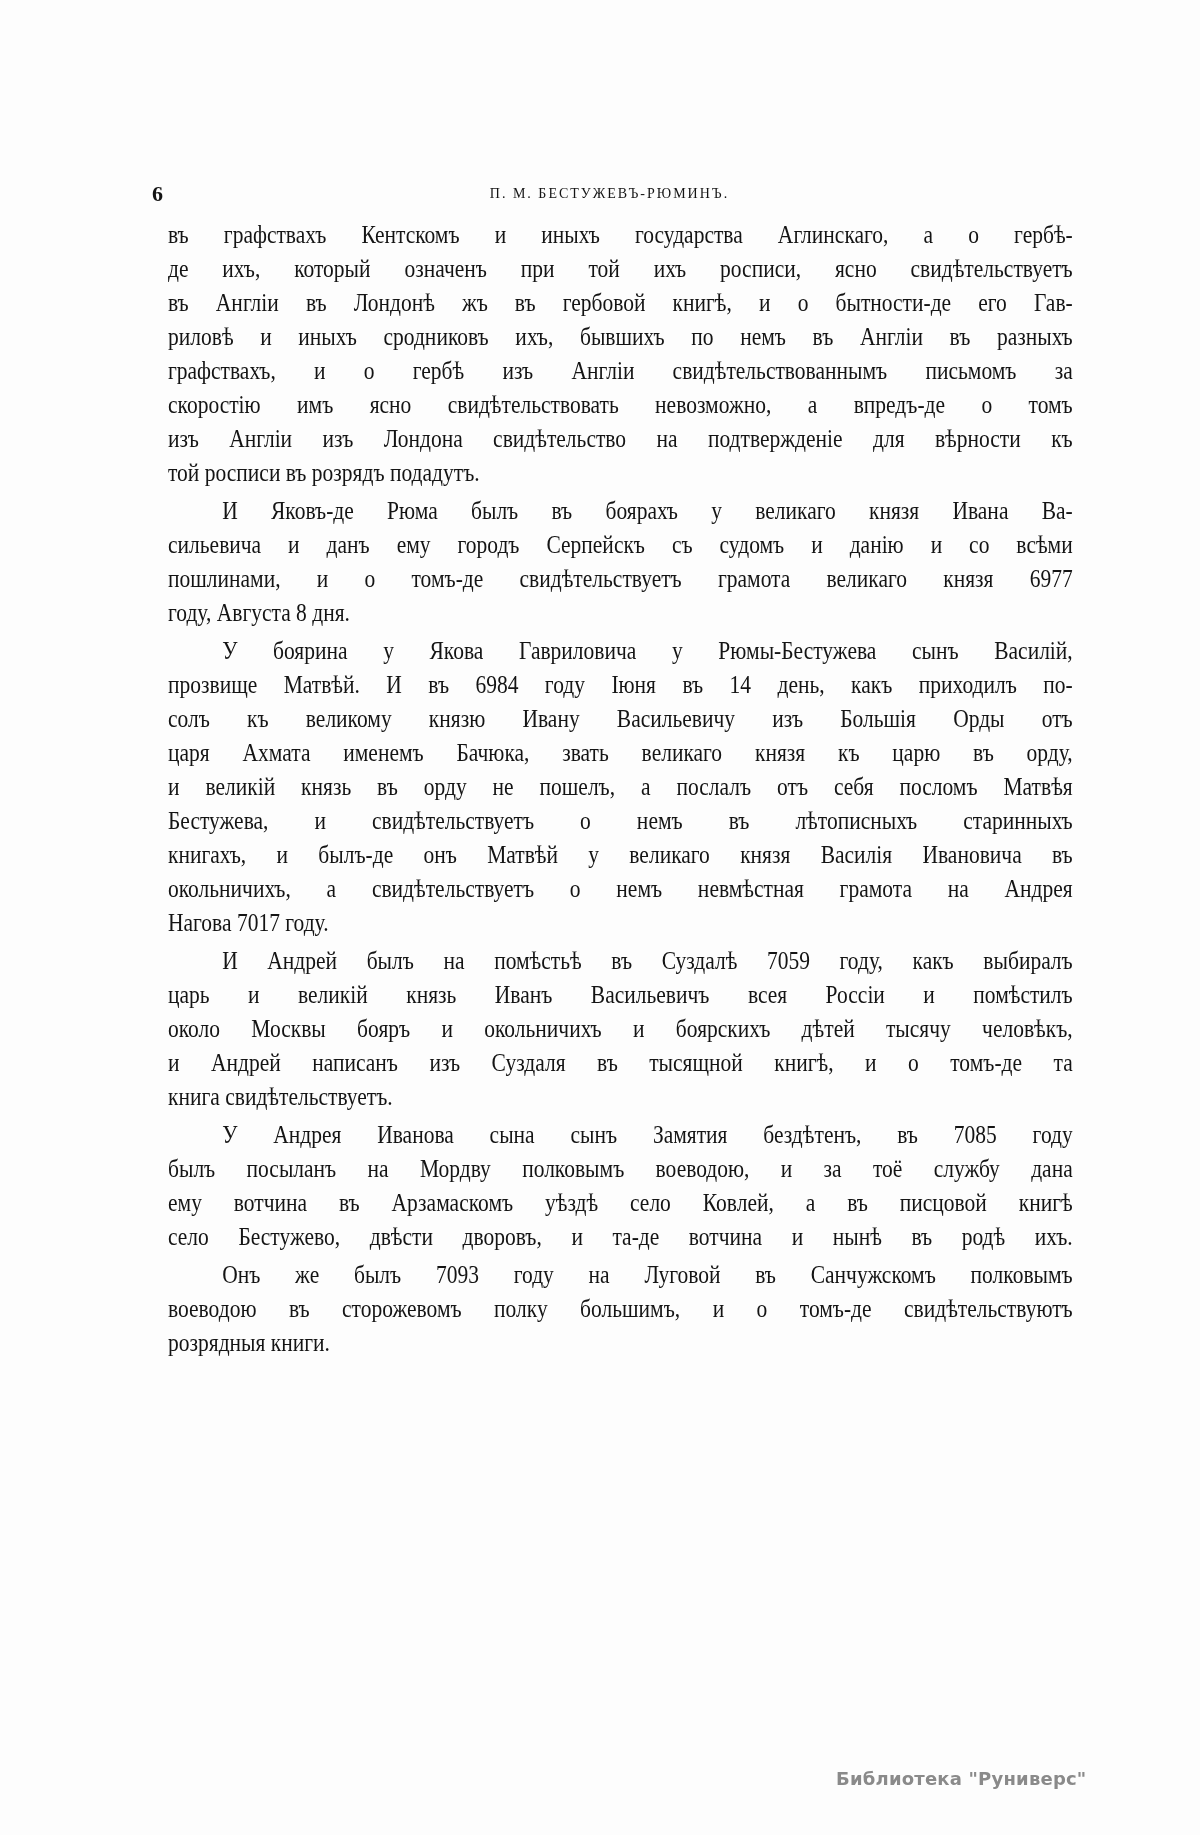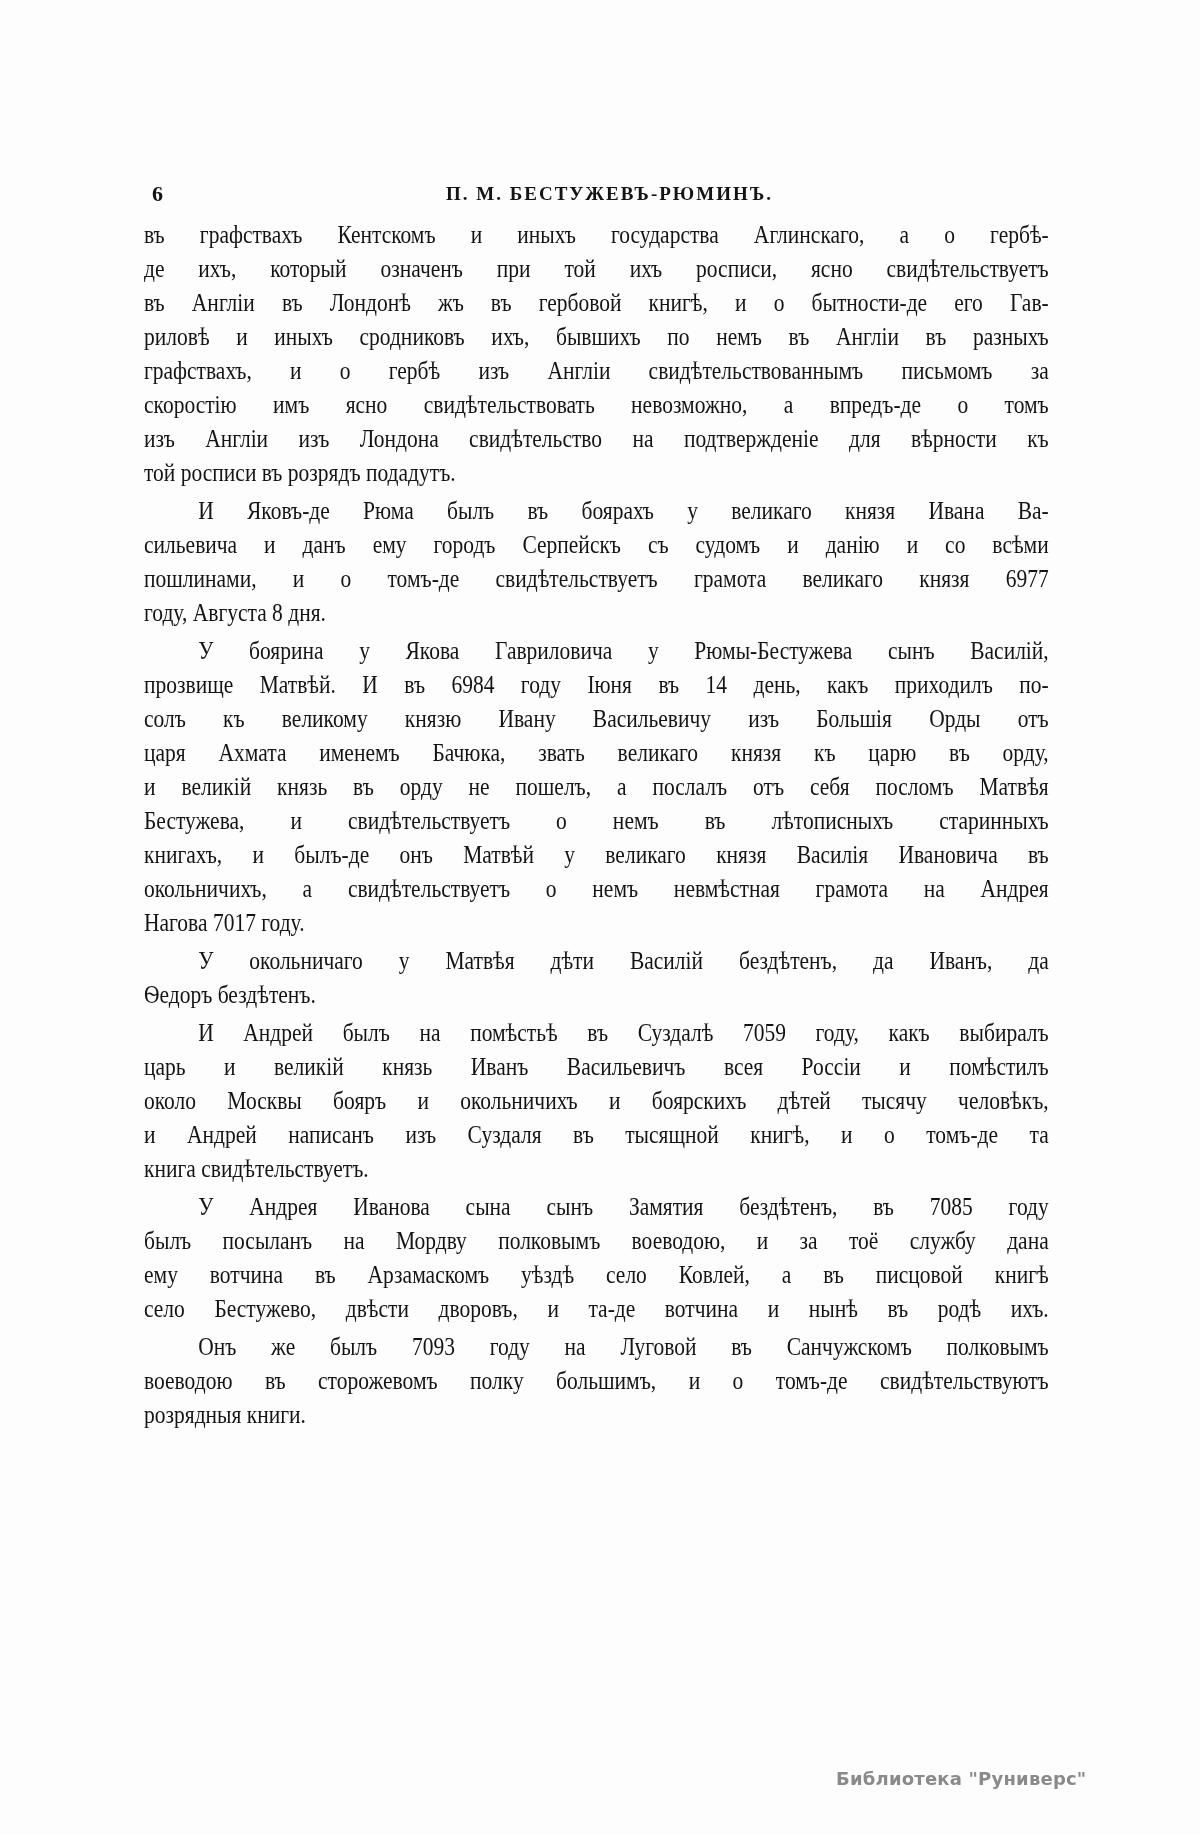--- a/index.html
+++ b/index.html
@@ -36,29 +36,28 @@
       font-size: 22px;
       font-weight: bold;
       line-height: 26px;
     }
     .header-title {
       position: absolute;
       left: 0;
       right: 0;
       top: 2px;
       text-align: center;
-      font-size: 19px;
+      font-size: 14px;
       letter-spacing: 2px;
       line-height: 22px;
       padding-left: 10px;
-      font-weight: bold;
     }
     .body-text {
       position: absolute;
-      left: 144px;
+      left: 168px;
       top: 218px;
       width: 905px;
     }
     .line {
       display: block;
       height: 34.0px;
       line-height: 34px;
       font-size: 25px;
       text-align: justify;
       text-align-last: justify;
@@ -124,24 +123,20 @@
       <span class="line">прозвище Матвѣй. И въ 6984 году Іюня въ 14 день, какъ приходилъ по-</span>
       <span class="line">солъ къ великому князю Ивану Васильевичу изъ Большія Орды отъ</span>
       <span class="line">царя Ахмата именемъ Бачюка, звать великаго князя къ царю въ орду,</span>
       <span class="line">и великій князь въ орду не пошелъ, а послалъ отъ себя посломъ Матвѣя</span>
       <span class="line">Бестужева, и свидѣтельствуетъ о немъ въ лѣтописныхъ старинныхъ</span>
       <span class="line">книгахъ, и былъ-де онъ Матвѣй у великаго князя Василія Ивановича въ</span>
       <span class="line">окольничихъ, а свидѣтельствуетъ о немъ невмѣстная грамота на Андрея</span>
       <span class="line last">Нагова 7017 году.</span>
     </div>
 
-    <div>
-      <span class="line indent gap">У окольничаго у Матвѣя дѣти Василій бездѣтенъ, да Иванъ, да</span>
-      <span class="line last">Ѳедоръ бездѣтенъ.</span>
-    </div>
 
 
     <div>
       <span class="line indent gap">И Андрей былъ на помѣстьѣ въ Суздалѣ 7059 году, какъ выбиралъ</span>
       <span class="line">царь и великій князь Иванъ Васильевичъ всея Россіи и помѣстилъ</span>
       <span class="line">около Москвы бояръ и окольничихъ и боярскихъ дѣтей тысячу человѣкъ,</span>
       <span class="line">и Андрей написанъ изъ Суздаля въ тысящной книгѣ, и о томъ-де та</span>
       <span class="line last">книга свидѣтельствуетъ.</span>
     </div>
 

